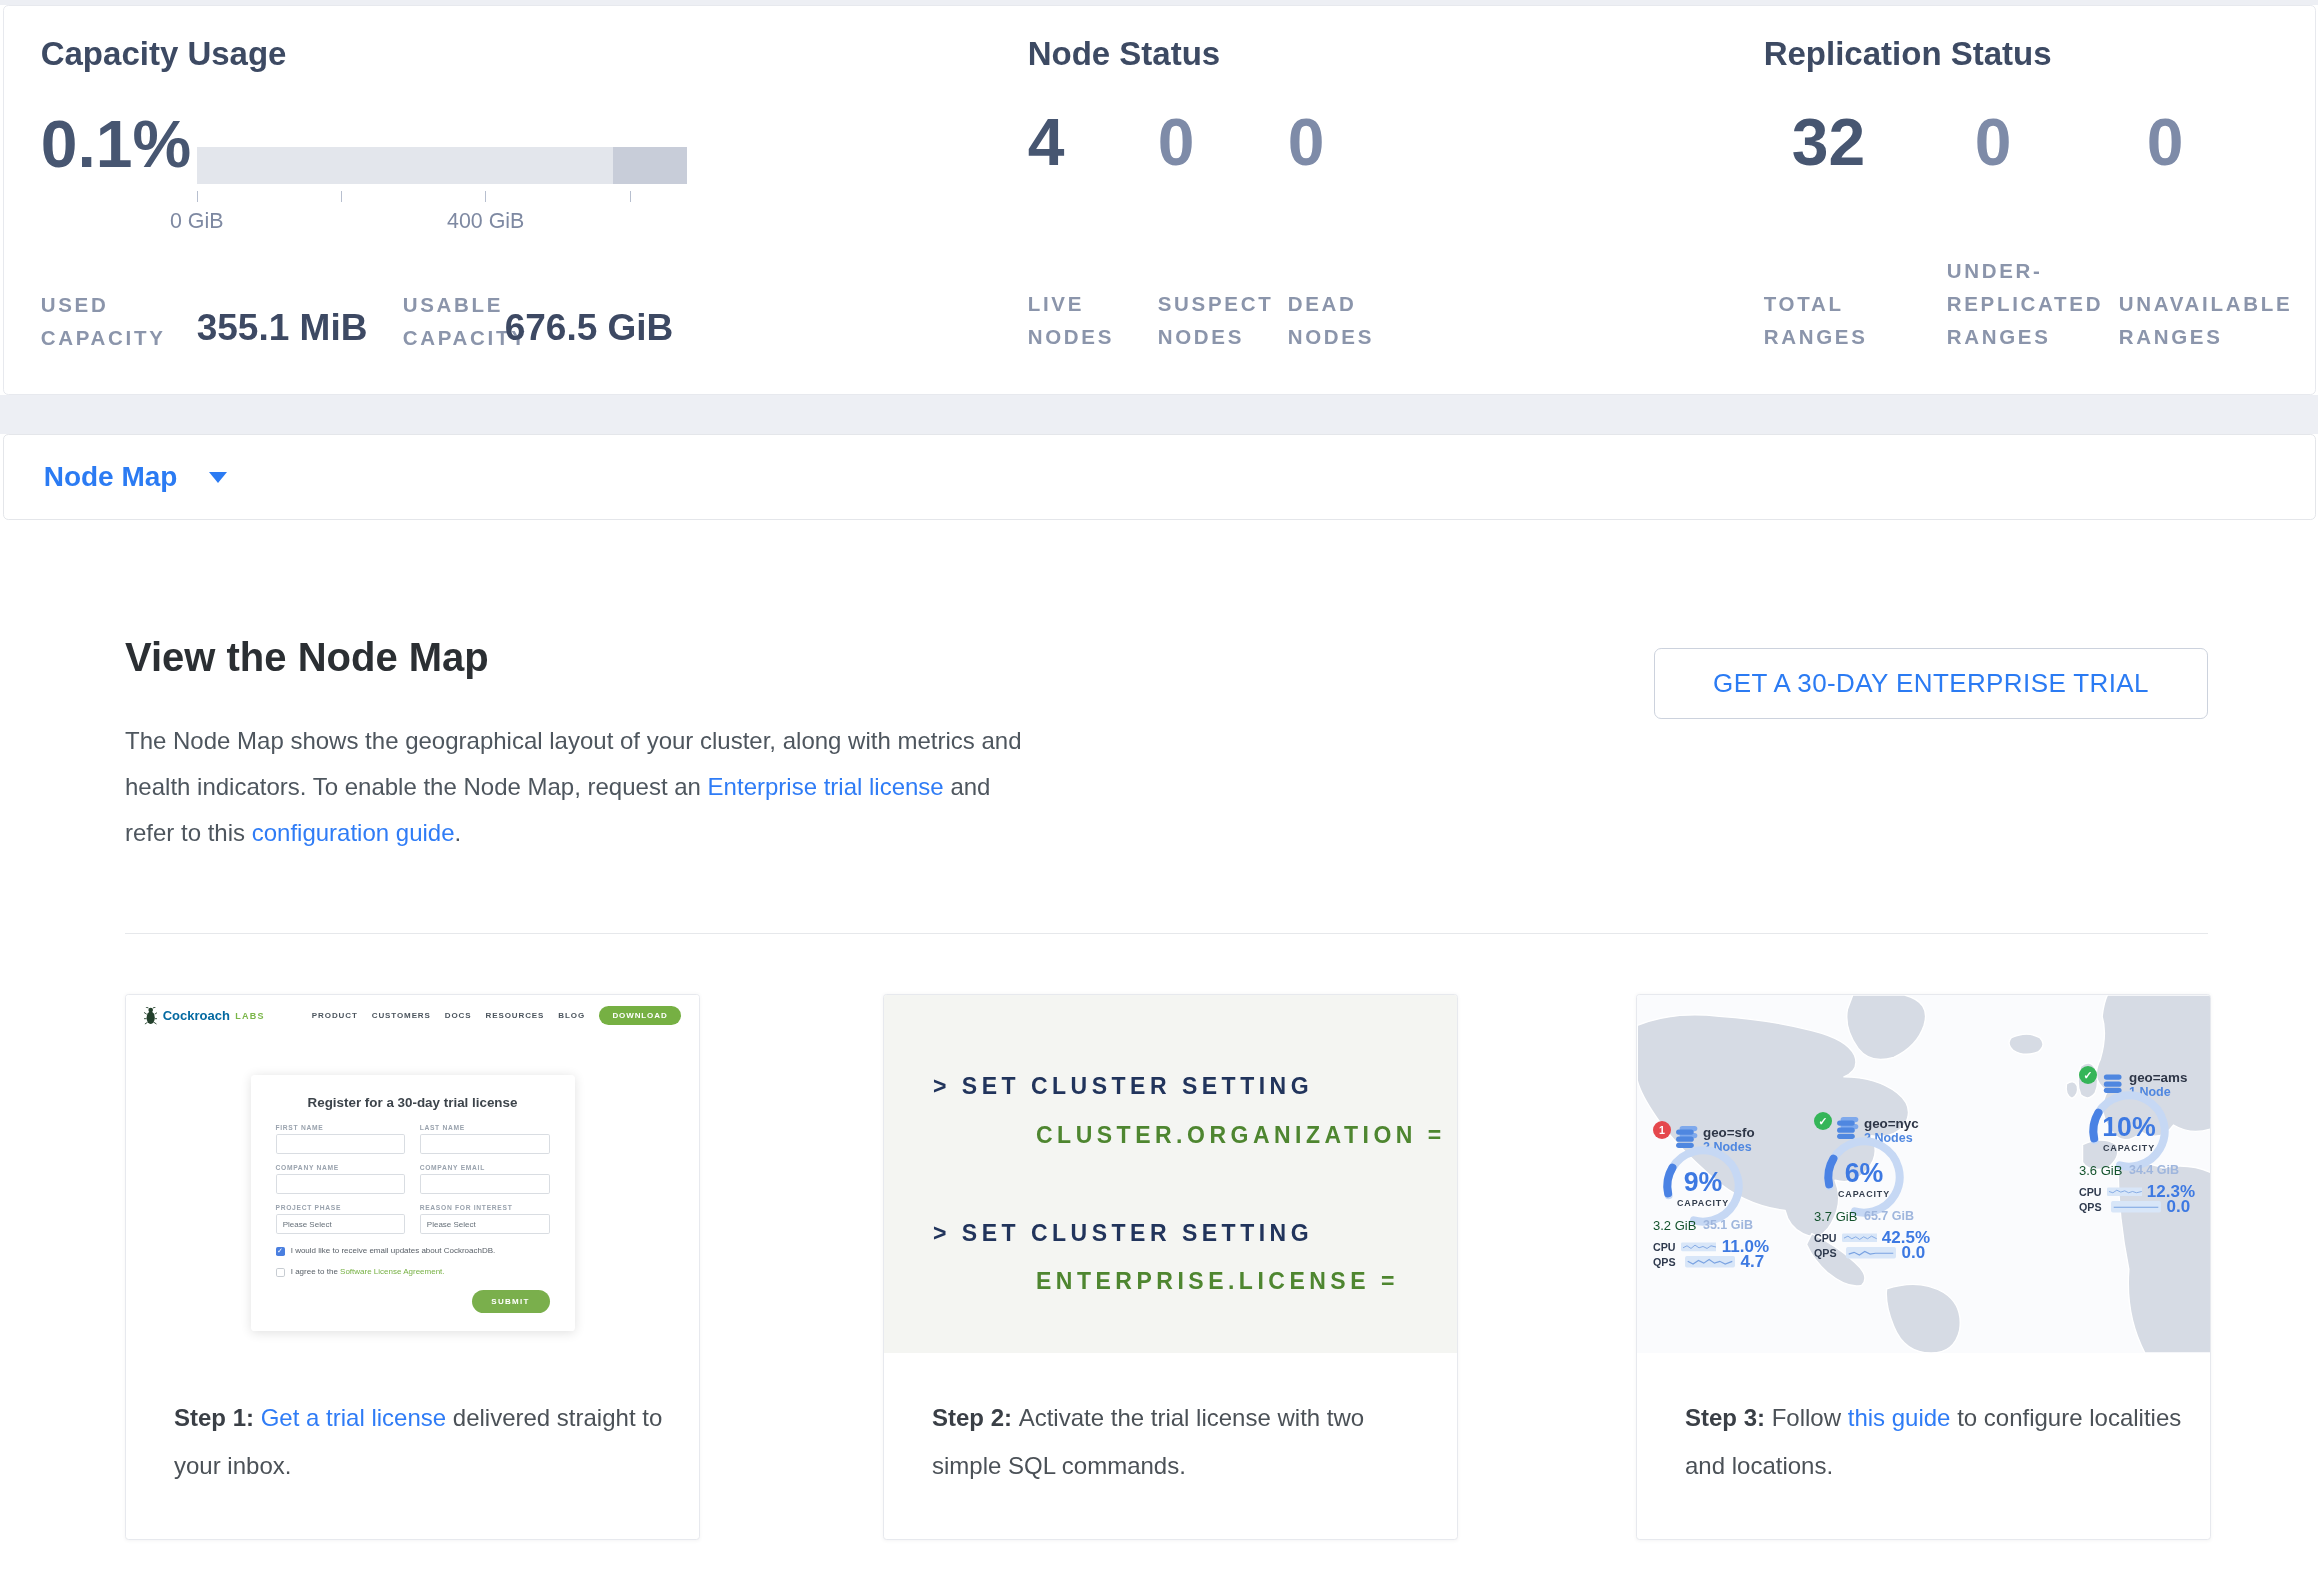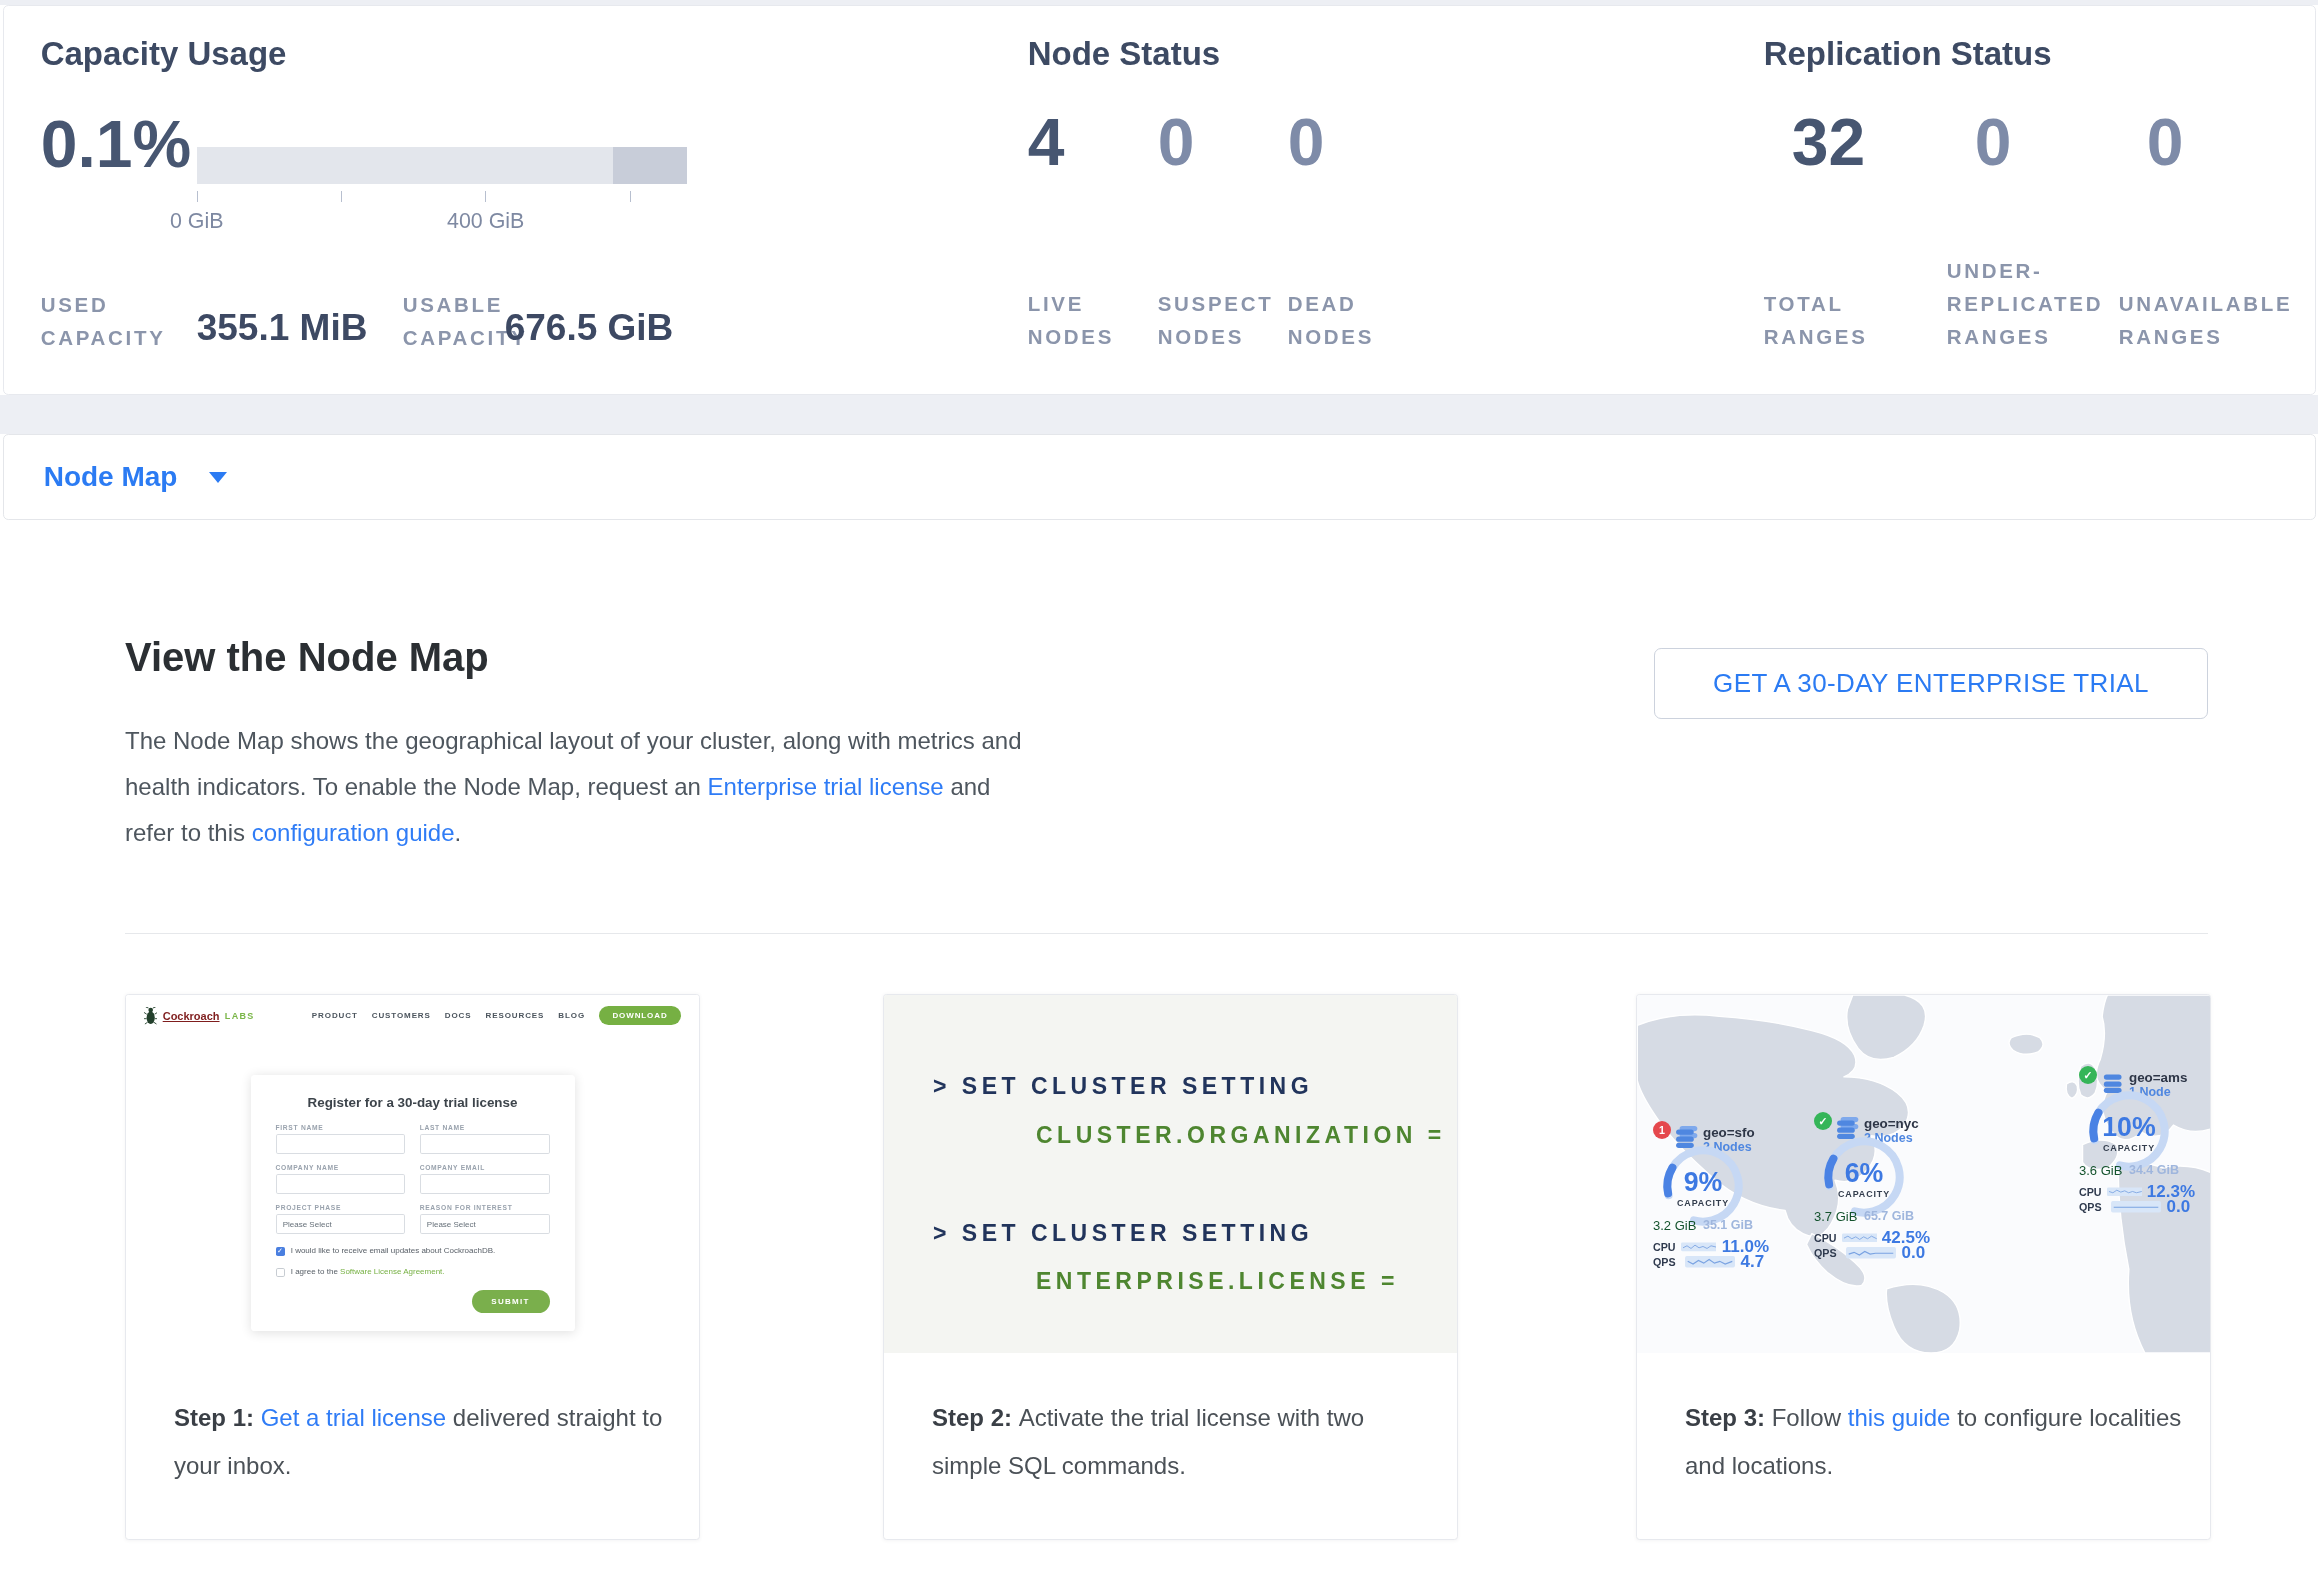--- a/index.html
+++ b/index.html
@@ -65,21 +65,21 @@
     box-shadow:0 0.9px 3.6px rgba(60,64,80,0.06);
   }
   .card-1 { left:125px; } .card-2 { left:883px; } .card-3 { left:1636px; }
   .card-caption { padding:41px 27px 0 48px; font-size:24px; line-height:48px; color:#4b5157; }
   .step-b { font-weight:700; color:#3a3f46; }
 
   
   .shot { position:relative; height:358px; background:#fff; overflow:hidden; }
   .shot-header { height:41px; display:flex; align-items:center; justify-content:space-between; padding:0 18px; }
   .logo-wrap { display:flex; align-items:center; gap:5.3px; }
-  .logo-name { font-size:11px; font-weight:800; color:#7f1d1d;text-decoration:underline; }
+  .logo-name { font-size:13px; font-weight:800; color:#0369a1; }
   .logo-suffix { font-size:9px; font-weight:700; color:#7ab648; letter-spacing:1.3px; }
   .shot-nav { display:flex; align-items:center; gap:14px; }
   .nav-item { font-size:8px; font-weight:700; letter-spacing:0.9px; color:#4c555e; }
   .dl-pill { background:#76b043; color:#fff; font-size:8px; font-weight:700; letter-spacing:0.9px;
              padding:5.3px 13.4px; border-radius:11.6px; }
   .form-card { width:324px; margin:39px auto 0; background:#fff; border-radius:3.6px;
                box-shadow:0 1.8px 10.7px rgba(0,0,0,0.12); padding:19.6px 25px 18px; }
   .form-title { text-align:center; font-size:13.4px; font-weight:700; color:#3d444b; margin-bottom:14.3px; }
   .f-grid { display:grid; grid-template-columns:1fr 1fr; column-gap:14.3px; row-gap:9.8px; }
   .f-label { font-size:6.7px; font-weight:700; letter-spacing:0.7px; color:#99a2ad; margin-bottom:2.7px; }

